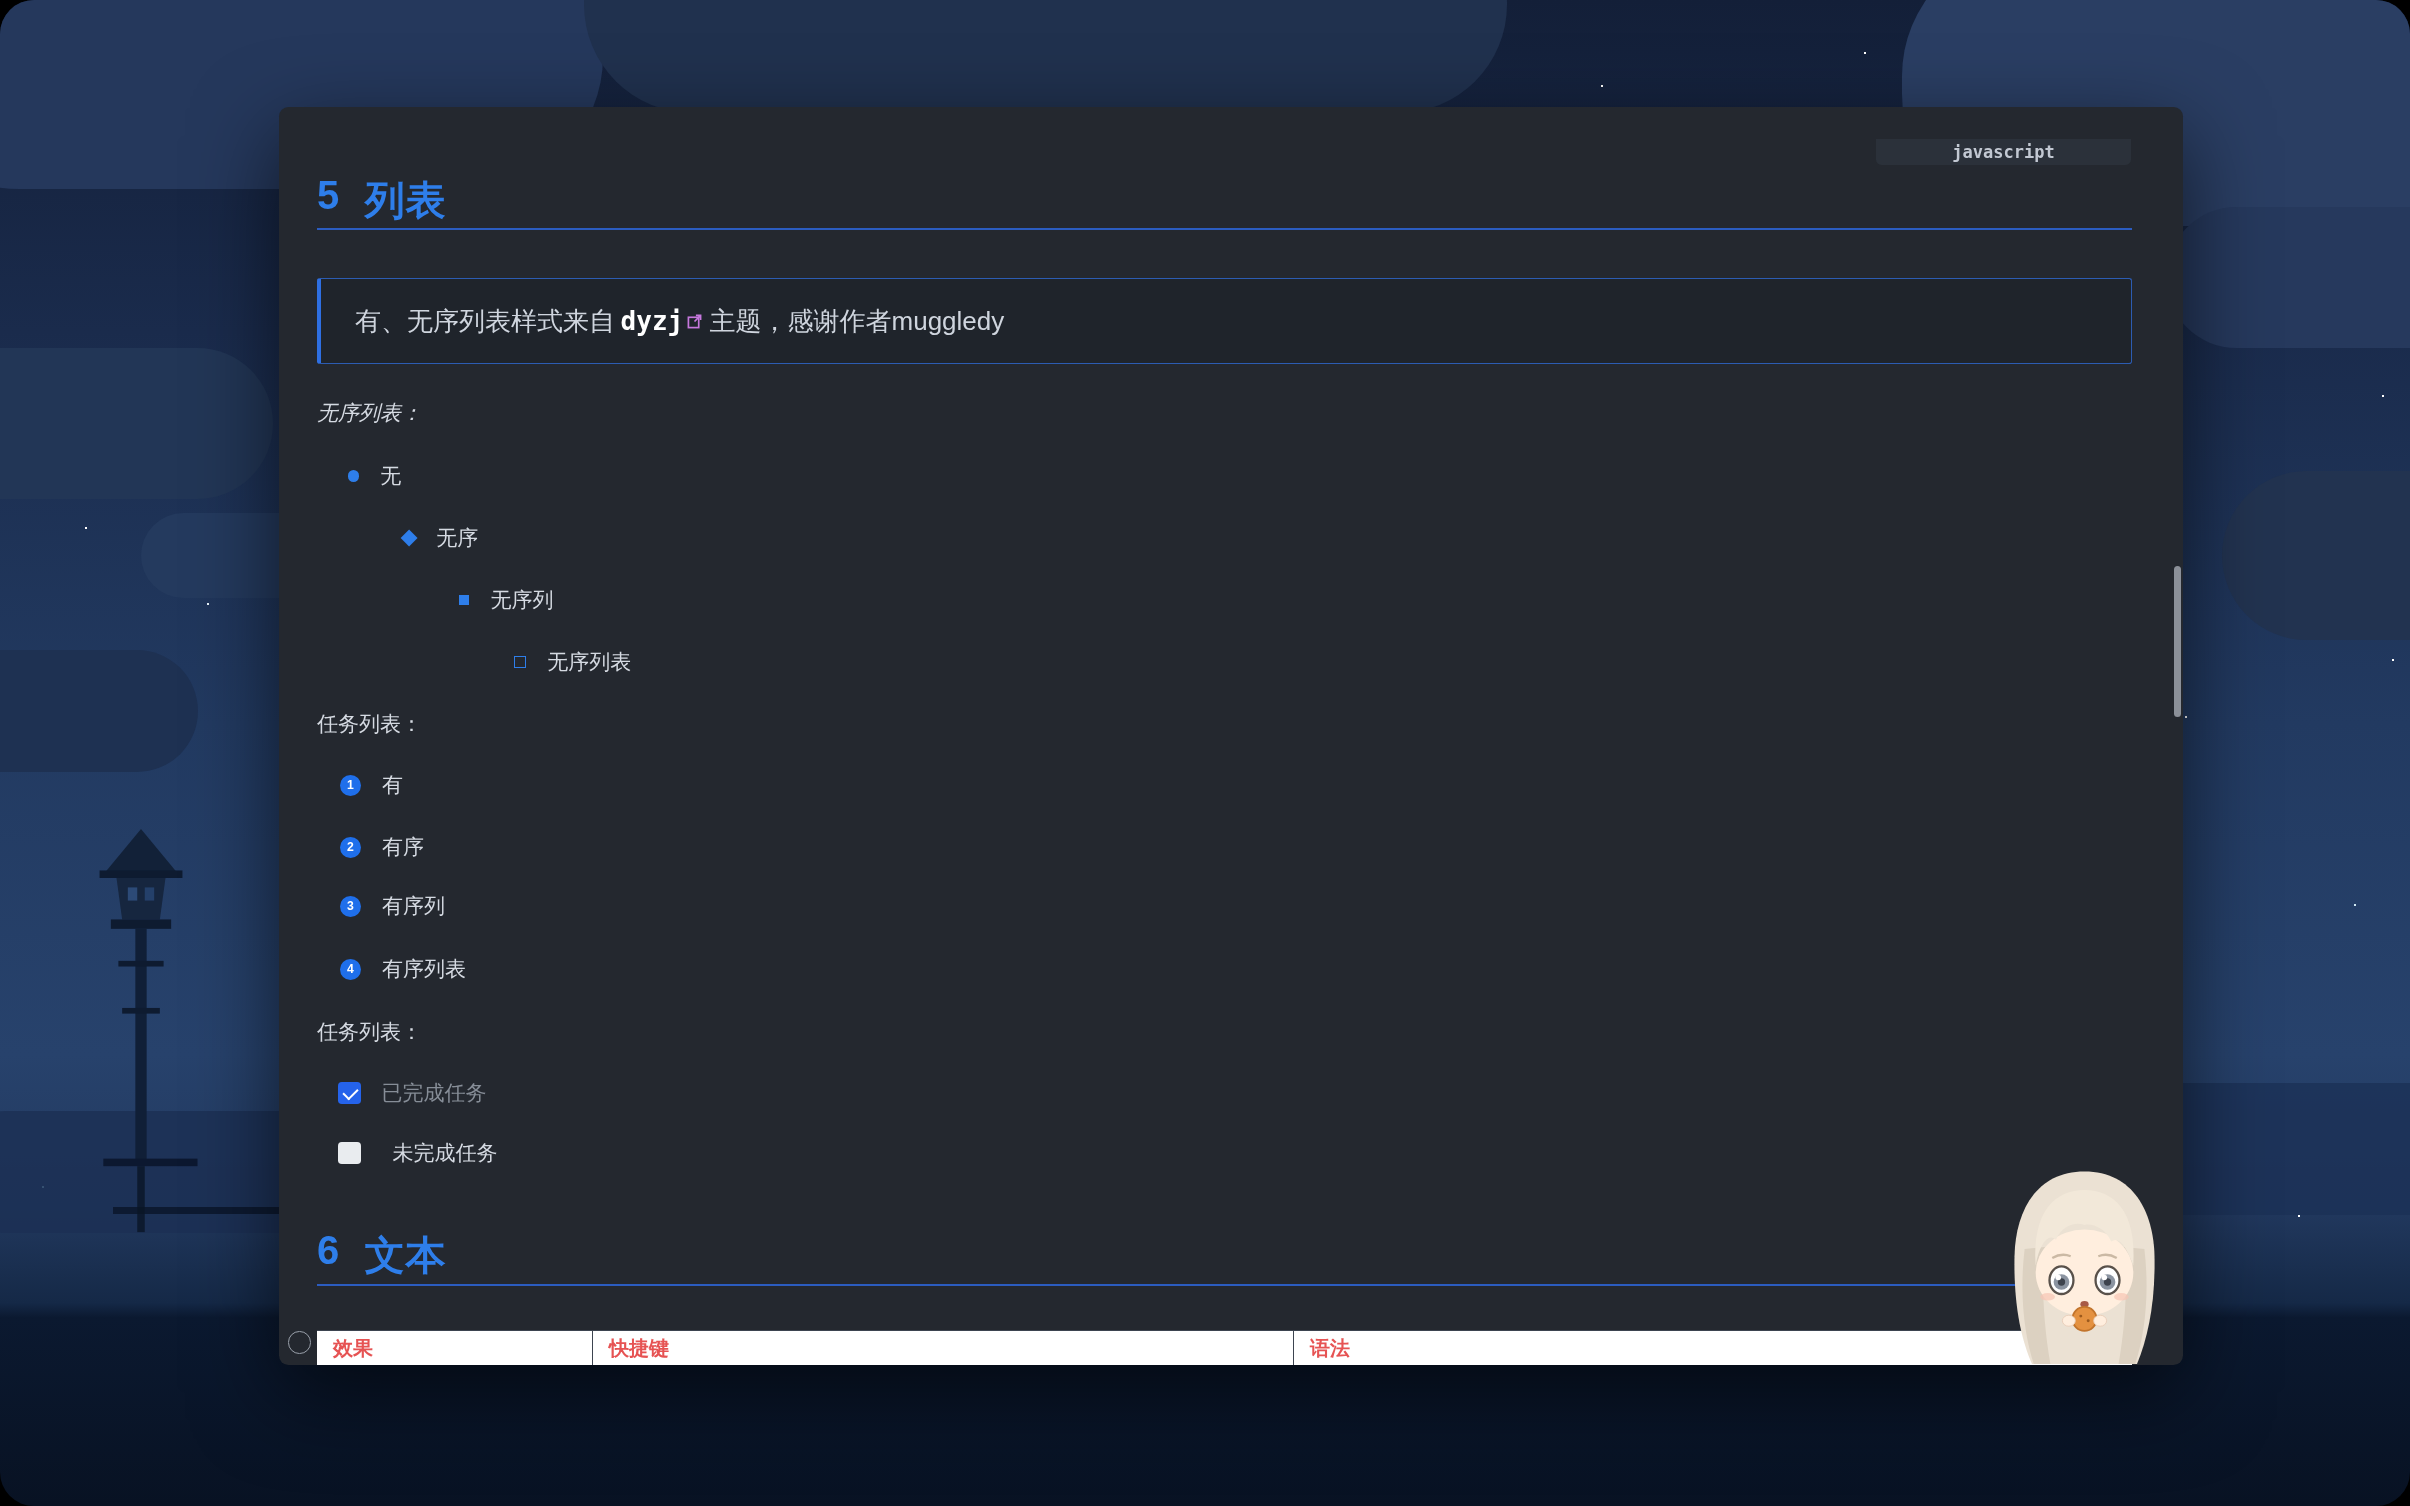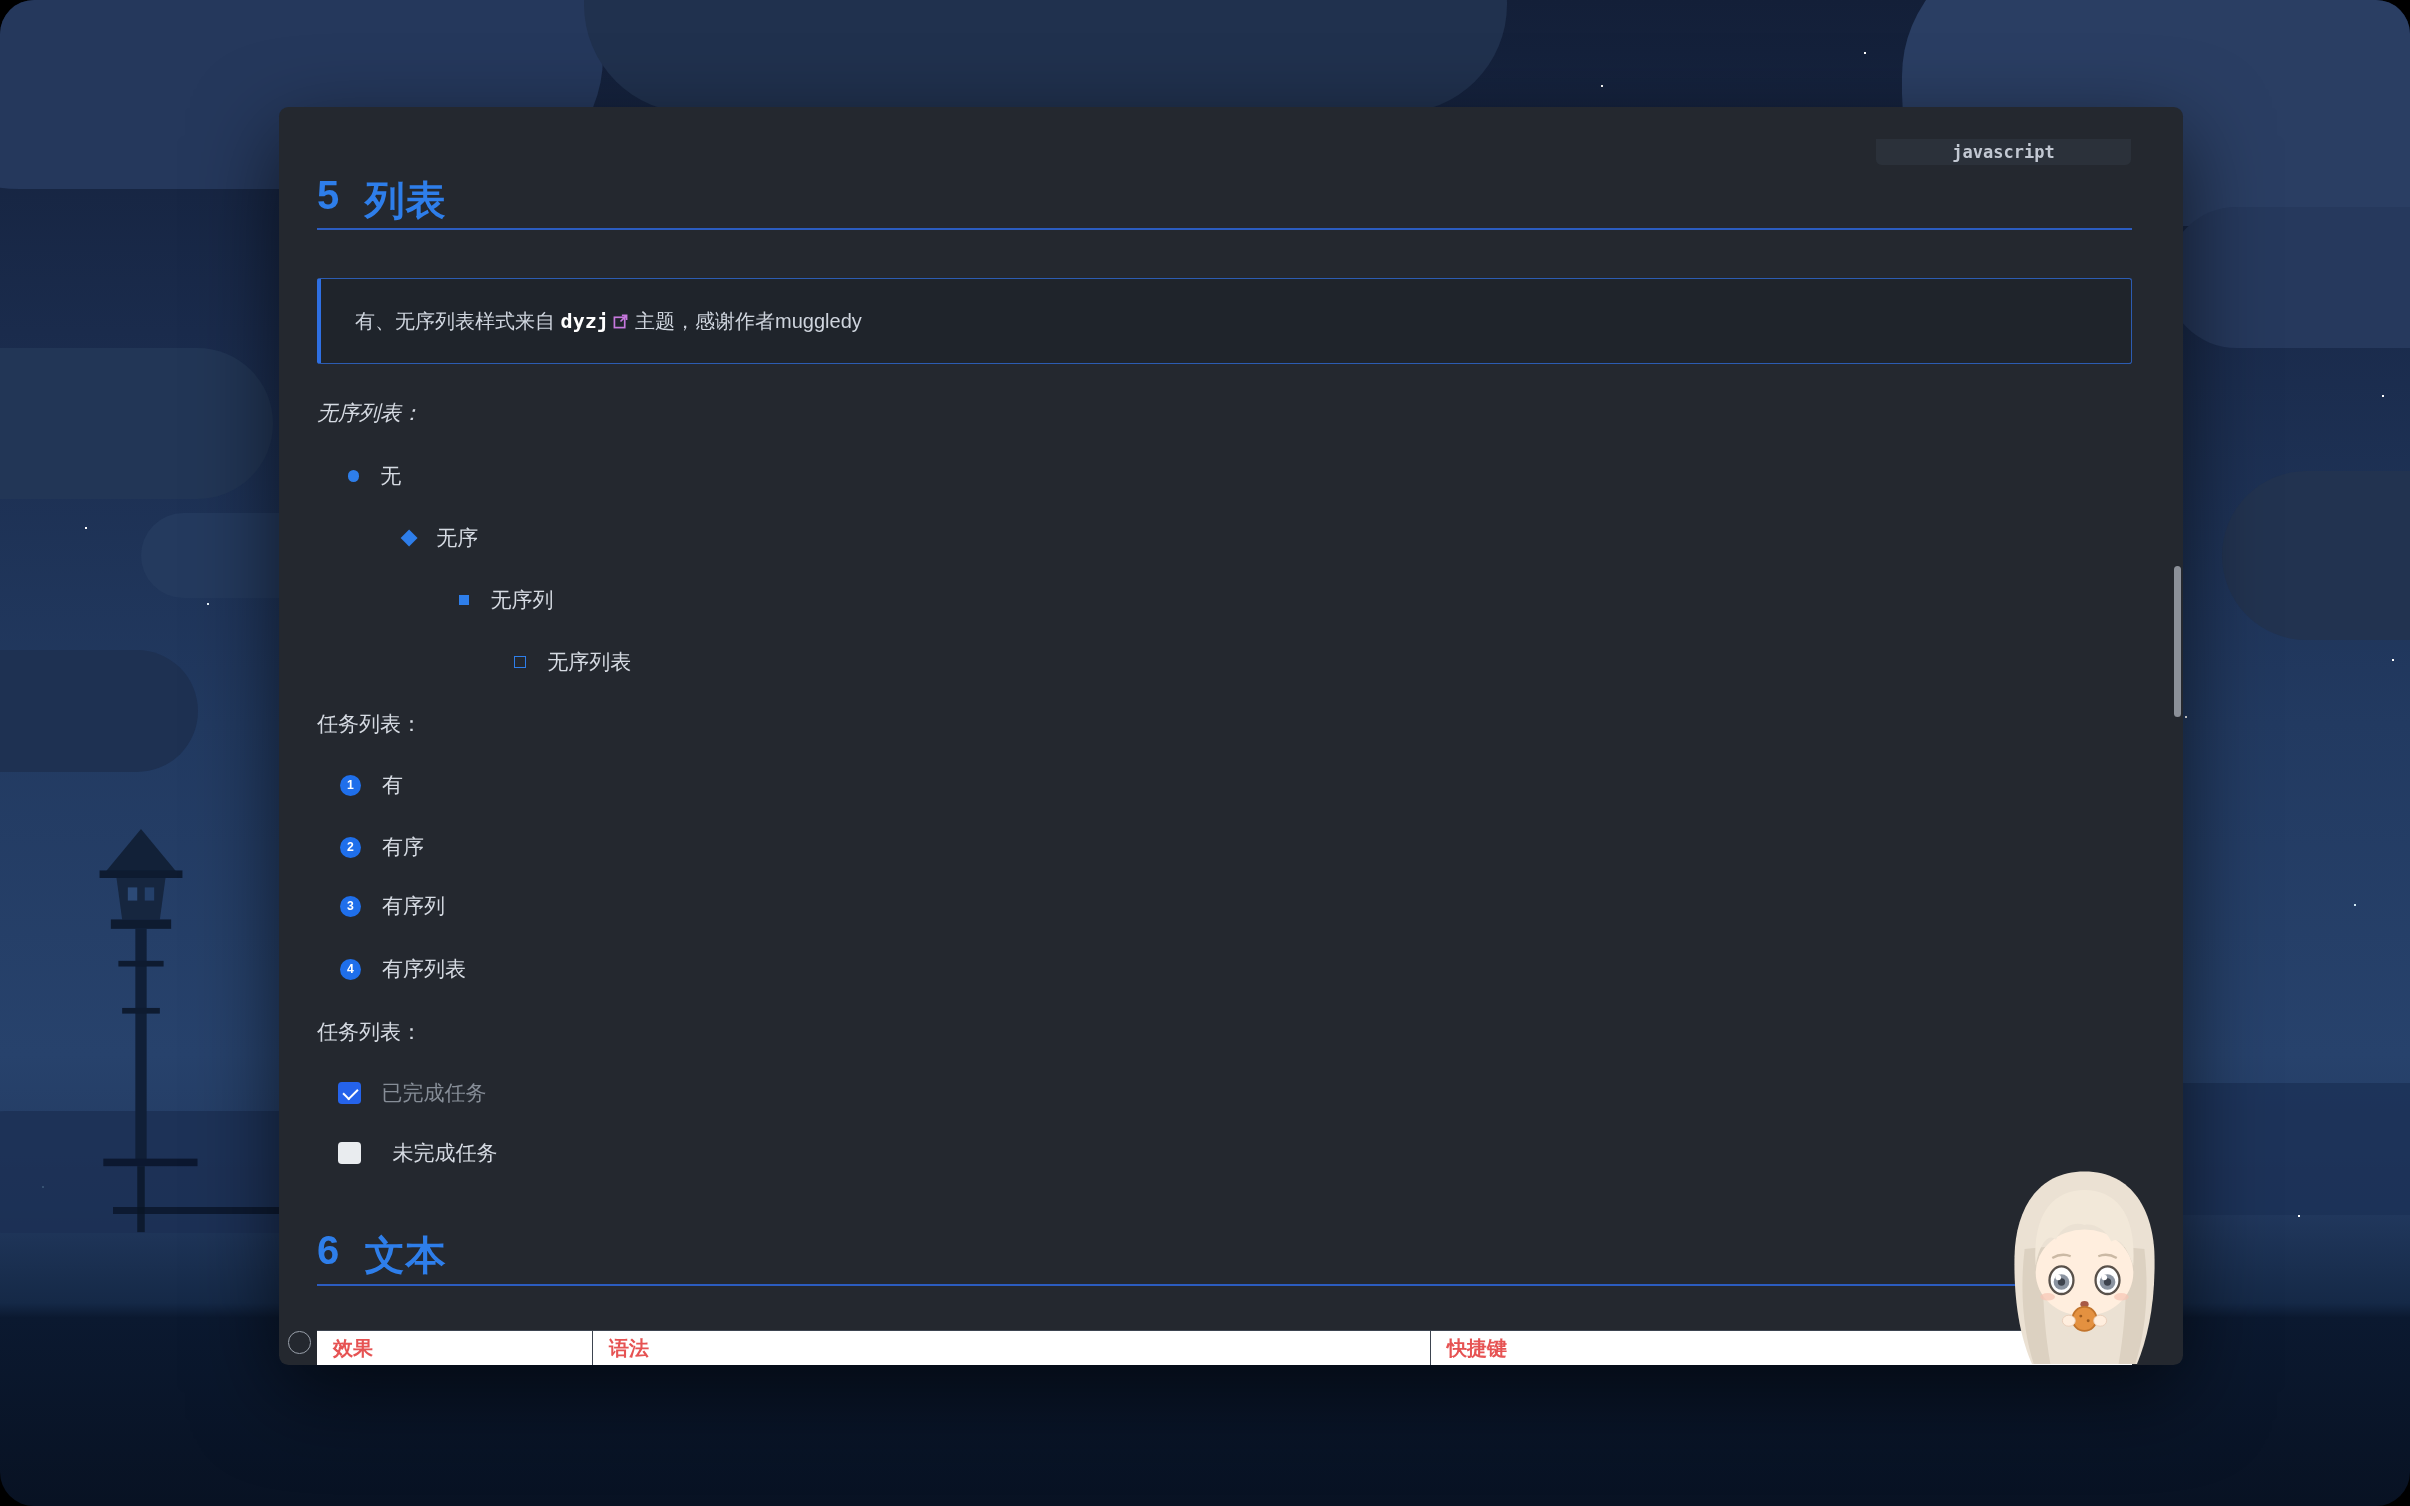--- a/index.html
+++ b/index.html
@@ -58,21 +58,21 @@
     font-size:17px; color:#c2c8d2; }
 
   
   .h2 { position:absolute; left:38px; font-size:40px; font-weight:700; color:#2e7eea;
     letter-spacing:0.9px; display:flex; gap:24.5px; }
   .hr { position:absolute; left:38px; width:1815px; height:1.9px; background:#2b5cc0; }
 
   .note { position:absolute; left:38px; top:171px; width:1815px; height:86px;
     background:#1f242b; border:0.9px solid #2c5cb2; border-left:4.7px solid #2e6fe2;
     border-radius:2.8px; display:flex; align-items:center; padding-left:34px;
-    font-size:20px; color:#cfd5de; }
+    font-size:26px; color:#cfd5de; }
   .note .link { color:#ffffff; font-family:"DejaVu Sans Mono", monospace; font-weight:bold;
     margin:0 3.8px 0 5.6px; }
   .note .ext { width:15px; height:15px; margin-right:7.5px; display:inline-block; }
 
   .plabel { position:absolute; left:38px; height:30px; line-height:30px; font-size:21px; }
 
   .li { position:absolute; height:30px; display:flex; align-items:center; gap:21px; font-size:21px; }
   .bullet-dot     { width:11.3px; height:11.3px; border-radius:50%; background:#2e7eea; flex:0 0 auto; }
   .bullet-diamond { width:12.2px; height:12.2px; background:#2e7eea; transform:rotate(45deg); flex:0 0 auto; }
   .bullet-square  { width:10.4px; height:10.4px; background:#2e7eea; flex:0 0 auto; }
@@ -200,22 +200,22 @@
   </div>
 
   <div class="h2" style="top:1121px;">
     <span>6</span>
     <span>文本</span>
   </div>
   <div class="hr" style="top:1177px;"></div>
 
   <div class="doc-table">
     <div class="th th1">效果</div>
+    <div class="th th3">快捷键</div>
     <div class="th th2">语法</div>
-    <div class="th th3">快捷键</div>
   </div>
 
   <div class="circle-btn"></div>
   <div class="word-count">812 词</div>
   <div class="scroll-thumb"></div>
 
   <svg class="mascot" viewBox="0 0 190 215">
     <path d="M95,6 C42,6 20,50 19,98 C18,150 26,188 38,215 L152,215 C164,186 172,148 171,98 C170,50 148,6 95,6 Z" fill="#ebe1d3"></path>
     <path d="M30,90 C24,140 30,185 40,215 L58,215 C50,170 48,120 52,88 Z" fill="#dcd1c1"></path>
     <path d="M160,90 C166,140 160,185 150,215 L132,215 C140,170 142,120 138,88 Z" fill="#dcd1c1"></path>

